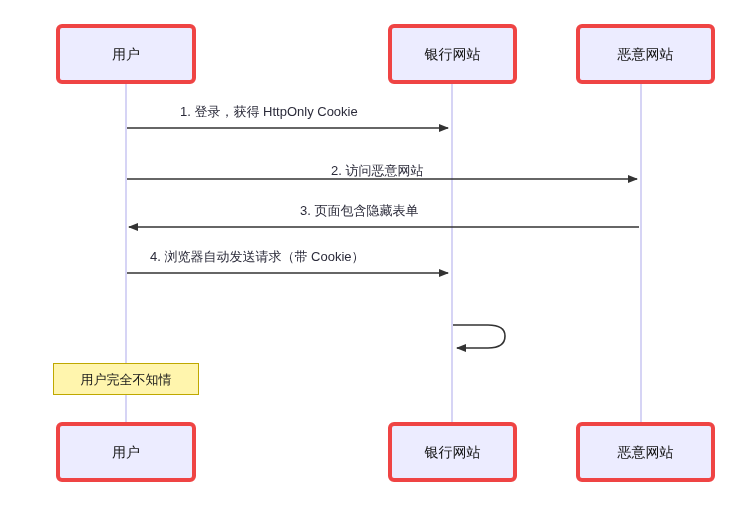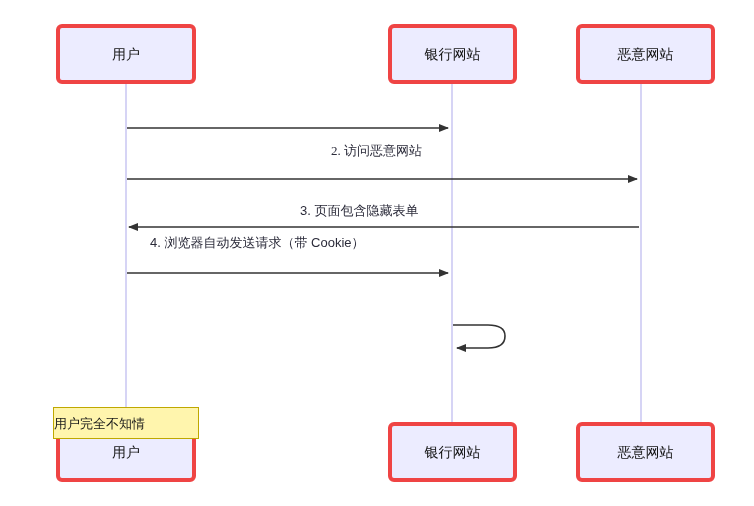--- a/index.html
+++ b/index.html
@@ -51,21 +51,21 @@
     line-height: 1;
     font-family: "Liberation Sans", "DejaVu Sans", sans-serif;
   }
   .note-box {
     position: absolute;
     box-sizing: border-box;
     background: #FFF5AD;
     border: 1px solid #BFA800;
     display: flex;
     align-items: center;
-    margin-top: 44px;
+    justify-content: center;
   }
   .note-text {
     font-size: 13px;
     color: #1a1a1a;
     white-space: nowrap;
     line-height: 1;
     font-family: "Liberation Sans", "DejaVu Sans", sans-serif;
   }
   svg.arrows {
     position: absolute;
@@ -119,21 +119,22 @@
 
     <line x1="127" y1="179" x2="637" y2="179" stroke="#333333" stroke-width="1.6" marker-end="url(#arrow-right)"></line>
 
     <line x1="639" y1="227" x2="129" y2="227" stroke="#333333" stroke-width="1.6" marker-end="url(#arrow-left)"></line>
 
     <line x1="127" y1="273" x2="448" y2="273" stroke="#333333" stroke-width="1.6" marker-end="url(#arrow-right)"></line>
 
     <path d="M453,325 L488,325 Q505,325 505,336 Q505,348 488,348 L457,348" fill="none" stroke="#333333" stroke-width="1.6" marker-end="url(#arrow-left)"></path>
   </svg>
 
-  <div class="msg-label" style="left:331px; top:144px;font-family:Liberation Serif, serif;">2. 访问恶意网站</div>
+  <div class="msg-label" style="left:180px; top:105px;">1. 登录，获得 HttpOnly Cookie</div>
+  <div class="msg-label" style="left:331px; top:164px;">2. 访问恶意网站</div>
   <div class="msg-label" style="left:300px; top:204px;">3. 页面包含隐藏表单</div>
-  <div class="msg-label" style="left:150px; top:236px;">4. 浏览器自动发送请求（带 Cookie）</div>
+  <div class="msg-label" style="left:150px; top:250px;">4. 浏览器自动发送请求（带 Cookie）</div>
 
   <div class="note-box" style="left:53px; top:363px; width:146px; height:32px;">
     <span class="note-text">用户完全不知情</span>
   </div>
 
 </div>
 
 </body></html>

